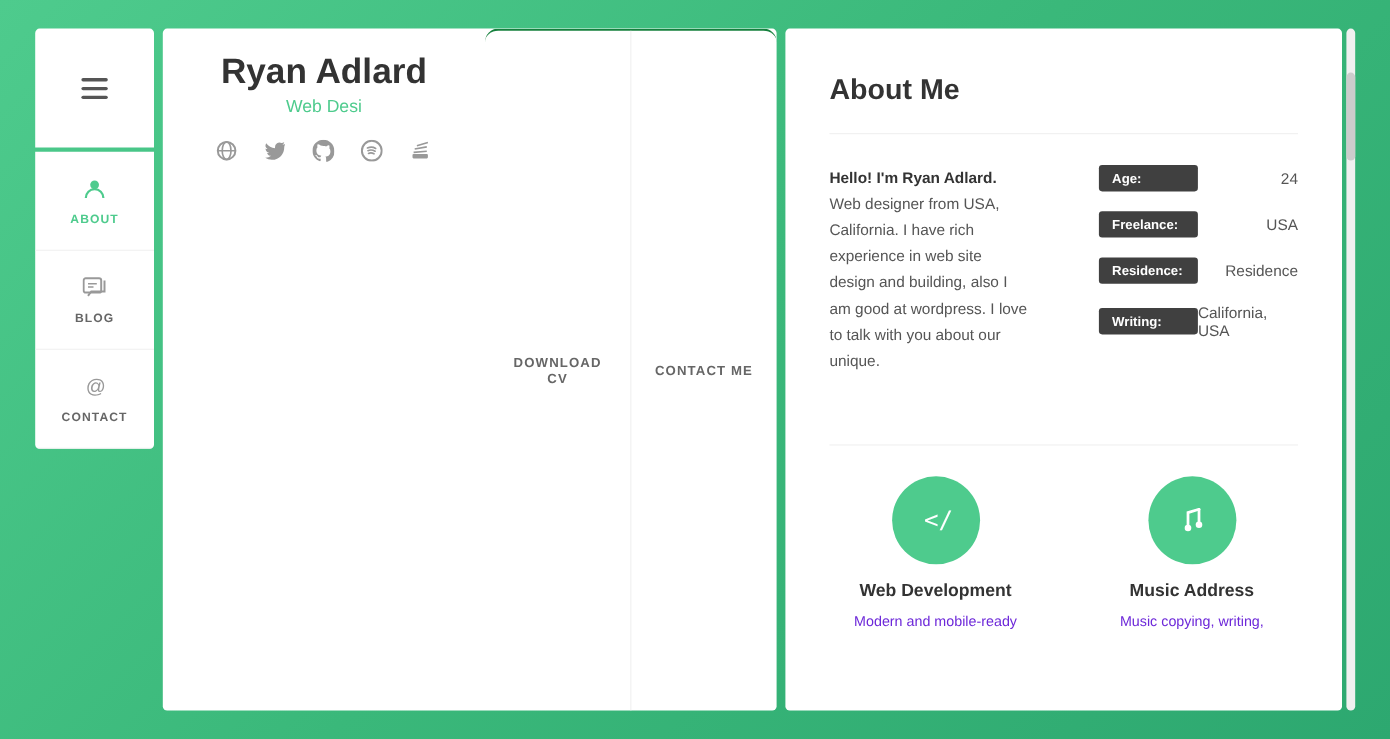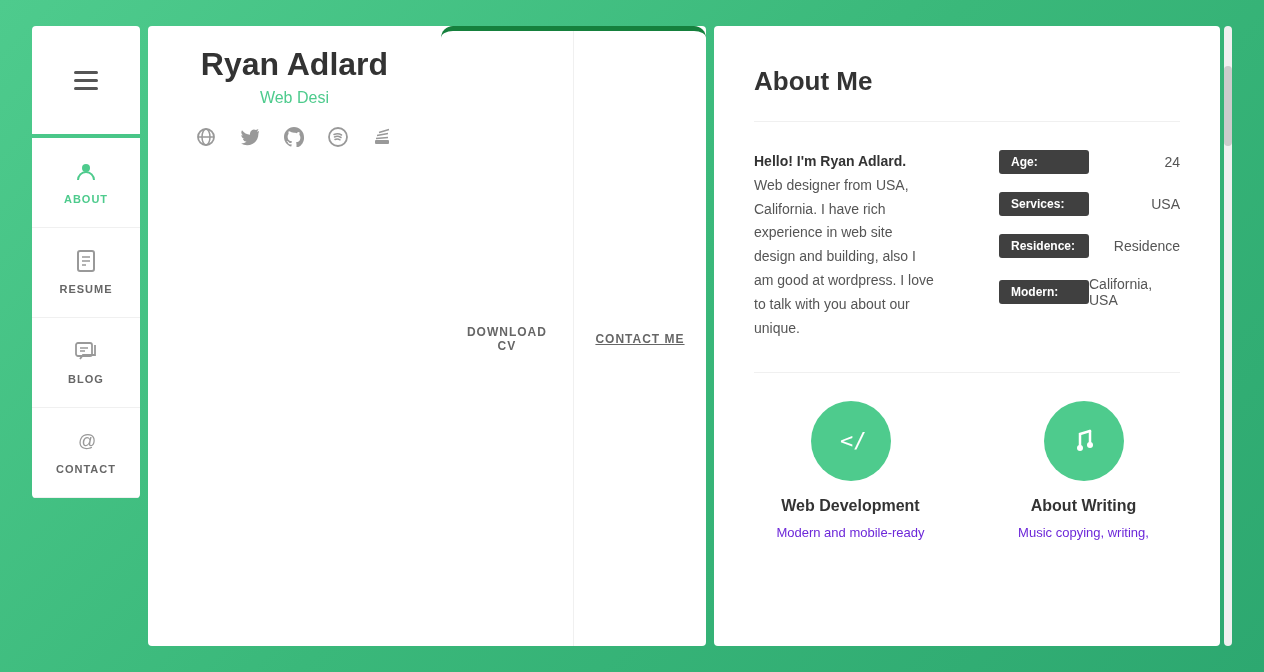--- a/index.html
+++ b/index.html
@@ -243,39 +243,38 @@
       height: 28px;
       color: #999;
       cursor: pointer;
       font-size: 18px;
       display: flex;
       align-items: center;
       justify-content: center;
     }
     .profile-actions {
       display: flex;
-      border-top: 5px solid #15803d;
+      border-top: 2px solid #15803d;
       border-radius: 12px;
     }
     .action-btn {
       flex: 1;
       padding: 18px;
       text-align: center;
       font-size: 12px;
       font-weight: 700;
       letter-spacing: 1px;
       color: #666;
       cursor: pointer;
       text-transform: uppercase;
       border: none;
       background: none;
     }
     .action-btn + .action-btn {
       border-left: 1px solid #f0f0f0;
-      text-decoration: underline;
     }
 
     
     .content-panel {
       flex: 1;
       background: white;
       border-radius: 4px;
       margin-left: 8px;
       overflow-y: auto;
       padding: 40px;
@@ -308,21 +307,21 @@
       margin-bottom: 24px;
     }
     .section-divider {
       height: 1px;
       background: #f0f0f0;
       margin-bottom: 28px;
     }
     .about-content {
       display: flex;
       gap: 64px;
-      margin-bottom: 32px;
+      margin-bottom: 64px;
       justify-content: space-between;
     }
     .about-text {
       flex: 1;
     }
     .about-text p {
       font-size: 14px;
       line-height: 1.7;
       color: #555;
     }
@@ -417,31 +416,20 @@
       <div class="nav-item active">
         <span class="nav-icon">
           <svg width="22" height="22" viewBox="0 0 22 22" fill="none">
             <circle cx="11" cy="8" r="4" fill="#4ecb8d"></circle>
             <path d="M3 20c0-4.4 3.6-8 8-8s8 3.6 8 8" stroke="#4ecb8d" stroke-width="2" fill="none"></path>
           </svg>
         </span>
         <span class="nav-label">ABOUT</span>
       </div>
 
-      <div class="nav-item">
-        <span class="nav-icon">
-          <svg width="20" height="22" viewBox="0 0 20 22" fill="none">
-            <rect x="2" y="1" width="16" height="20" rx="2" stroke="#999" stroke-width="2"></rect>
-            <line x1="6" y1="7" x2="14" y2="7" stroke="#999" stroke-width="1.5"></line>
-            <line x1="6" y1="11" x2="14" y2="11" stroke="#999" stroke-width="1.5"></line>
-            <line x1="6" y1="15" x2="10" y2="15" stroke="#999" stroke-width="1.5"></line>
-          </svg>
-        </span>
-        <span class="nav-label">RESUME</span>
-      </div>
 
 
       <div class="nav-item">
         <span class="nav-icon">
           <svg width="22" height="22" viewBox="0 0 22 22" fill="none">
             <rect x="1" y="3" width="16" height="13" rx="2" stroke="#999" stroke-width="1.8"></rect>
             <path d="M5 19l3-4h12V5" stroke="#999" stroke-width="1.8" fill="none"></path>
             <line x1="5" y1="8" x2="13" y2="8" stroke="#999" stroke-width="1.4"></line>
             <line x1="5" y1="11" x2="10" y2="11" stroke="#999" stroke-width="1.4"></line>
           </svg>
@@ -534,29 +522,29 @@
           <strong>Hello! I'm Ryan Adlard.</strong><br>
           <span>Web designer from USA, California. I have rich experience in web site design and building, also I am good at wordpress. I love to talk with you about our unique.</span>
         </p>
       </div>
       <div class="about-details">
         <div class="detail-row">
           <span class="detail-badge">Age:</span>
           <span class="detail-value">24</span>
         </div>
         <div class="detail-row">
-          <span class="detail-badge">Services:</span>
+          <span class="detail-badge">Freelance:</span>
           <span class="detail-value">USA</span>
         </div>
         <div class="detail-row">
           <span class="detail-badge">Residence:</span>
           <span class="detail-value">Residence</span>
         </div>
         <div class="detail-row">
-          <span class="detail-badge">Modern:</span>
+          <span class="detail-badge">Writing:</span>
           <span class="detail-value">California, USA</span>
         </div>
       </div>
     </div>
 
     <div class="services-section">
       <div class="services-divider"></div>
       <div class="services-grid">
         <div class="service-item">
           <div class="service-icon-circle">
@@ -569,21 +557,21 @@
         </div>
         <div class="service-item">
           <div class="service-icon-circle">
             <svg width="32" height="32" viewBox="0 0 32 32" fill="none">
               <path d="M22 6v14" stroke="white" stroke-width="2.5" stroke-linecap="round"></path>
               <path d="M22 6l-10 3v14" stroke="white" stroke-width="2.5" stroke-linecap="round"></path>
               <circle cx="12" cy="23" r="3" fill="white"></circle>
               <circle cx="22" cy="20" r="3" fill="white"></circle>
             </svg>
           </div>
-          <div class="service-name">About Writing</div>
+          <div class="service-name">Music Address</div>
           <div class="service-desc">Music copying, writing,</div>
         </div>
       </div>
     </div>
   </div>
 
   <div class="scroll-indicator">
     <div class="scroll-thumb"></div>
   </div>
 </div>

